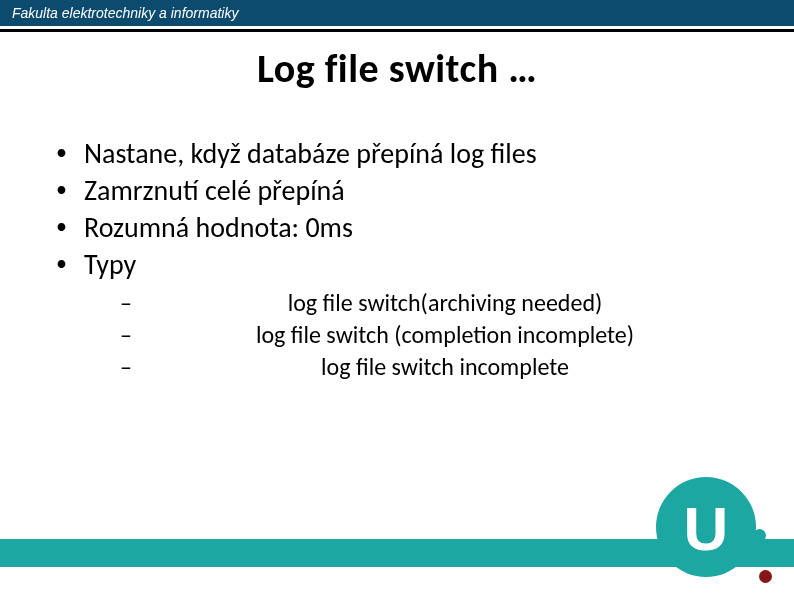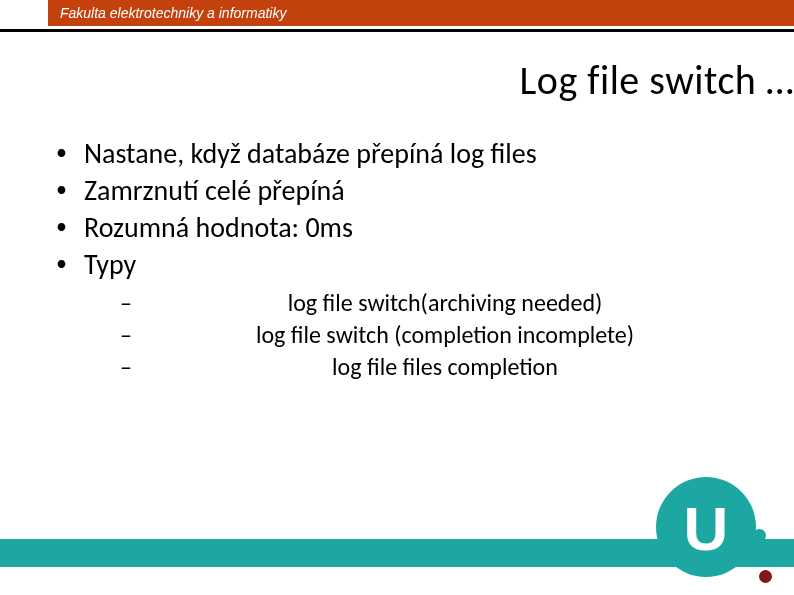--- a/index.html
+++ b/index.html
@@ -18,54 +18,53 @@
     width: 794px;
     height: 595px;
     box-sizing: border-box;
   }
   .header-bar {
     position: absolute;
     top: 0;
     left: 0;
     right: 0;
     height: 26px;
-    background: #c2410c;
+    background: #0c4a6e;
     color: #fff;
     font-family: "Tahoma", "Arial", sans-serif;
     font-size: 14px;
     padding-left: 12px;
     display: flex;
     align-items: center;
     font-style: italic;
-    margin-left: 48px;
   }
   .header-underline {
     position: absolute;
     top: 26px;
     left: 0;
     right: 0;
     height: 4px;
     background: #fff;
   }
   .header-black {
     position: absolute;
     top: 29px;
     left: 0;
     right: 0;
     height: 3px;
     background: #000;
   }
   .title {
     position: absolute;
-    top: 56px;
-    left: 0;
-    right: 0;
-    text-align: right;
+    top: 44px;
+    left: 0;
+    right: 0;
+    text-align: center;
     font-size: 40px;
-    font-weight: 400;
+    font-weight: 700;
     letter-spacing: 0.5px;
   }
   .content {
     position: absolute;
     top: 120px;
     left: 34px;
     right: 34px;
     font-size: 28px;
     line-height: 1.25;
   }
@@ -178,21 +177,21 @@
   <div class="content">
     <ul class="main">
       <li><span>Nastane, když databáze přepíná log files</span></li>
       <li><span>Zamrznutí celé přepíná</span></li>
       <li><span>Rozumná hodnota: 0ms</span></li>
       <li>
         <span>Typy</span>
         <ul class="sub">
           <li><span>log file switch(archiving needed)</span></li>
           <li><span>log file switch (completion incomplete)</span></li>
-          <li><span>log file files completion</span></li>
+          <li><span>log file switch incomplete</span></li>
         </ul>
       </li>
     </ul>
   </div>
 
   <div class="footer-bar"></div>
 
   <div class="logo">
     <div class="circle">
       <span class="u-letter">U</span>

